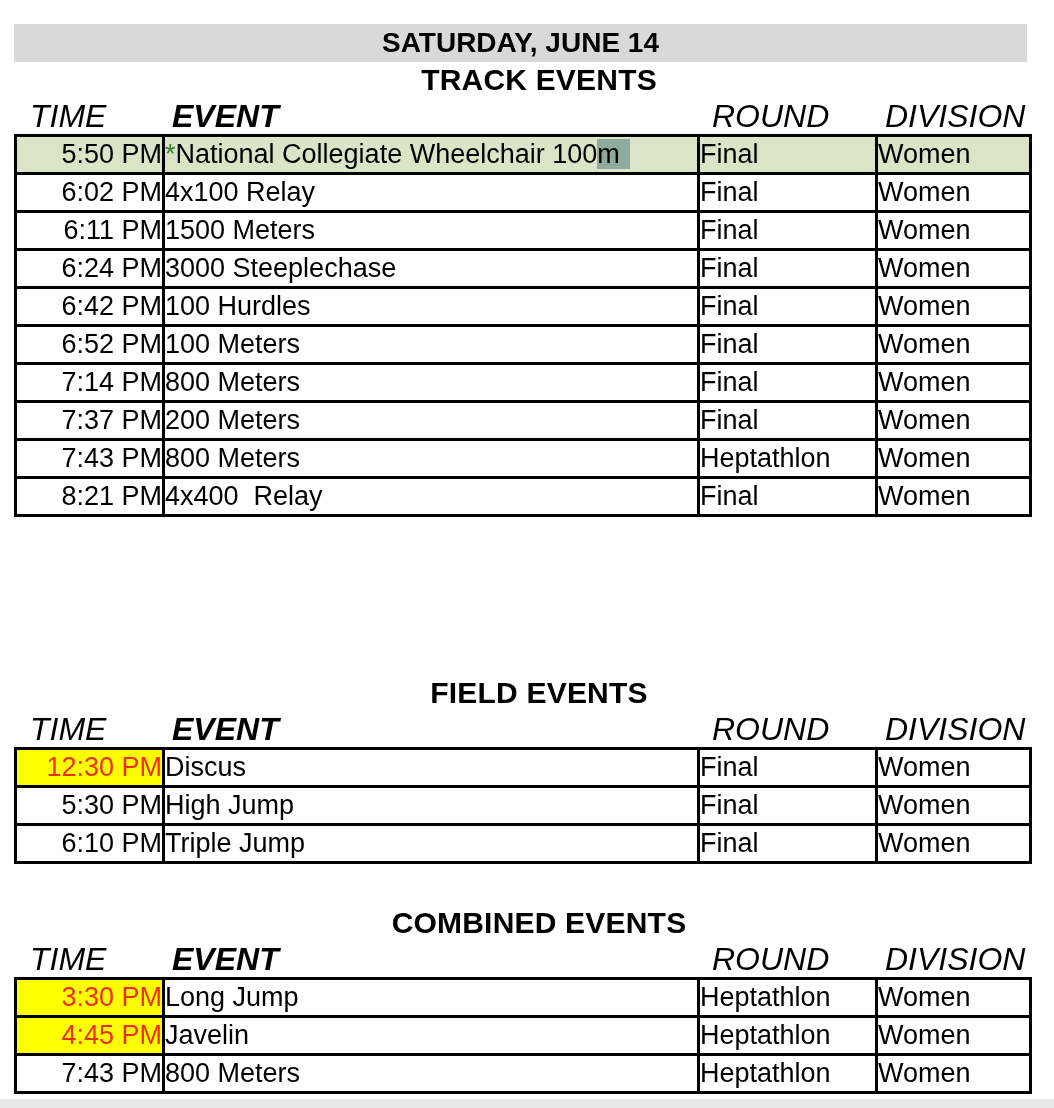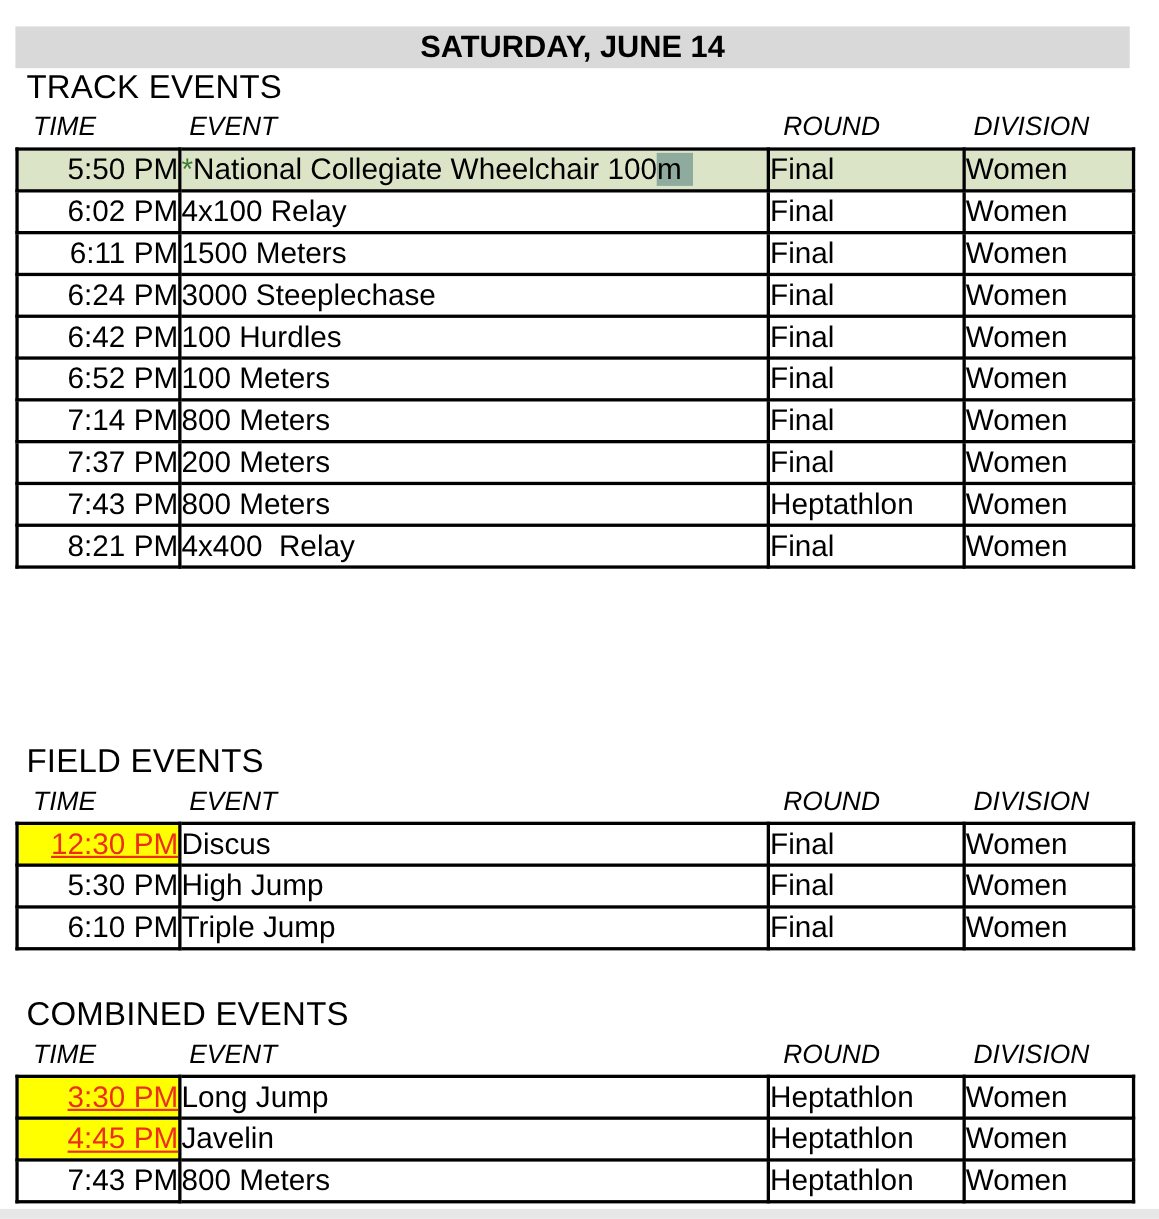--- a/index.html
+++ b/index.html
@@ -23,29 +23,29 @@
     width: 1013px; height: 38px;
     background: var(--title-bar-bg);
     text-align: center; font-weight: bold; font-size: 28px; line-height: 38px;
   }
   .section { position: absolute; left: 0; width: 1054px; }
   .section-track    { top: 62px; }
   .section-field    { top: 675px; }
   .section-combined { top: 905px; }
   .section-heading {
     margin-left: 24px; height: 36px; line-height: 36px;
-    font-weight: normal; font-size: 30px; letter-spacing: 0.2px;
+    font-weight: bold; font-size: 30px; letter-spacing: 0.2px; text-align: center;
   }
   .colhead {
     margin-left: 14px; width: 1015px; height: 36px; line-height: 36px;
-    display: flex; font-style: italic; font-size: 24px;
+    display: flex; font-style: italic; font-size: 32px;
   }
   .colhead span { box-sizing: border-box; display: block; }
   .ch-time     { width: 148px; padding-left: 16px; }
-  .ch-event    { width: 535px; padding-left: 10px; }
+  .ch-event    { width: 535px; padding-left: 10px; font-weight: bold; }
   .ch-round    { width: 178px; padding-left: 15px; }
   .ch-division { width: 154px; padding-left: 10px; }
   table.sched {
     margin-left: 14px;
     border-collapse: collapse;
     table-layout: fixed;
     width: 1015px;
     border: 3px solid #ec4899;
   }
   table.sched td {
@@ -58,21 +58,21 @@
     vertical-align: middle;
   }
   col.c-time { width: 148px; }
   col.c-event { width: 535px; }
   col.c-round { width: 178px; }
   col.c-division { width: 154px; }
   td.cell-time  { text-align: right; padding-right: 6px; }
   td.cell-event { text-align: left; padding-left: 6px; white-space: pre; }
   td.cell-round, td.cell-division { text-align: left; padding-left: 6px; }
   tr.row-green td { background: var(--highlight-row-bg); }
-  td.time-alert { background: var(--alert-time-bg); color: var(--alert-time-text); text-decoration: underline; }
+  td.time-alert { background: var(--alert-time-bg); color: var(--alert-time-text); }
   .star { color: var(--star-green); }
   .sel  { background: var(--selection-bg); padding-right: 10px; }
   .bottom-strip {
     position: absolute; left: 0; top: 1099px;
     width: 1054px; height: 9px;
     background: var(--bottom-strip);
   }
 </style>
 </head>
 <body style="--title-bar-bg: #d9d9d9; --highlight-row-bg: #dbe4c6; --selection-bg: #8fab9e; --alert-time-bg: #ffff00; --alert-time-text: #ee2e1c; --star-green: #3a7d32; --bottom-strip: #e7e7e7;">

